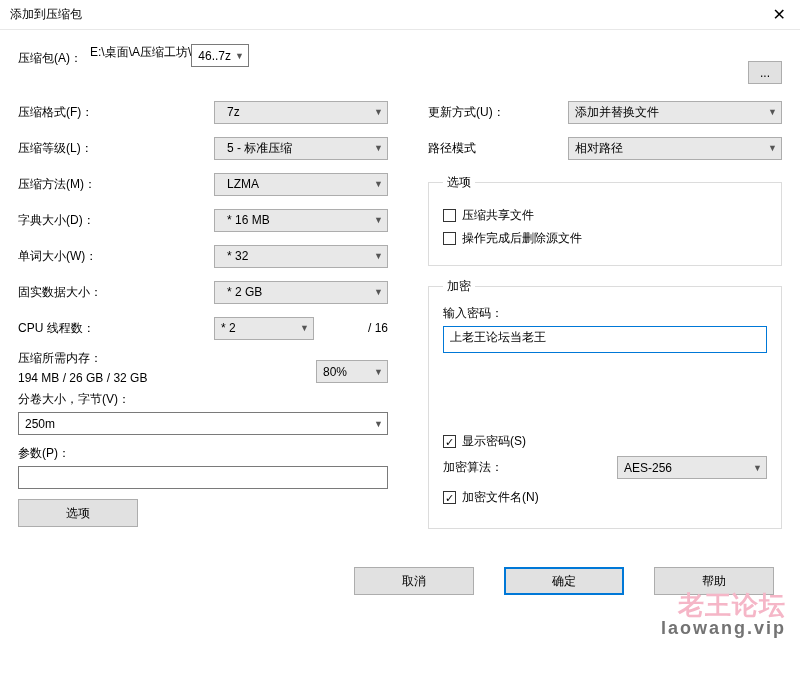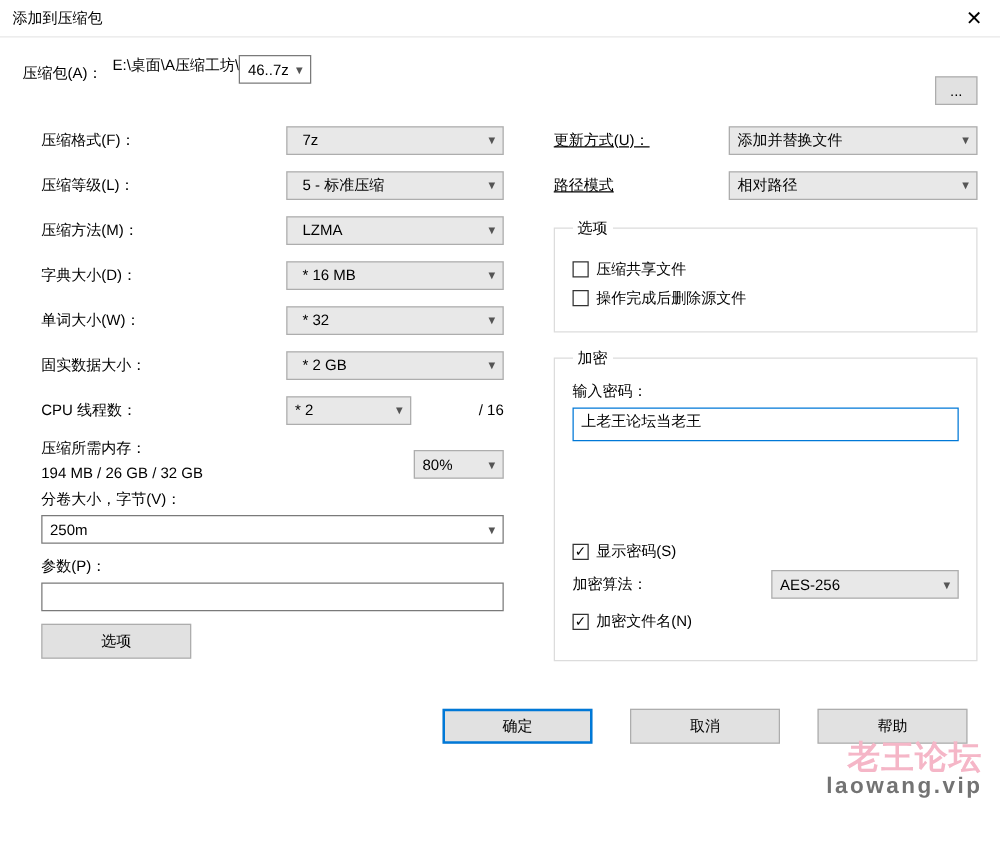--- a/index.html
+++ b/index.html
@@ -33,21 +33,21 @@
     background:#fff; border:1px solid #7a7a7a;
     height:23px; padding:0 4px 0 6px;
   }
   .combo.drop { background:#e8e8e8; border:1px solid #adadad;}
   .combo .arrow { font-size:9px; color:#555; margin-left:4px; }
   .browse-btn {
     width: 34px; height:23px; background:#e1e1e1; border:1px solid #adadad;
     display:flex; align-items:center; justify-content:center; margin-top:17px;
   }
   .cols { display:flex; gap:40px; margin-top:6px;}
-  .col-left { width: 370px; margin-left: 15px; }
+  .col-left { width: 370px; }
   .col-right { flex:1; }
 
   .frow { display:flex; align-items:center; height:36px; }
   .flabel { width: 196px; }
   .fcombo { flex:1;padding-left:12px; }
   .fcombo-sm { width:100px; }
 
   fieldset {
     border: 1px solid #dcdcdc;
     margin: 8px 0 12px 0;
@@ -74,21 +74,21 @@
     display:flex; justify-content:flex-end; gap:30px;
     margin-top:14px; padding-top:12px; padding-right:8px;
   }
   .btn {
     width:120px; height:28px; background:#e1e1e1; border:1px solid #adadad;
     display:flex; align-items:center; justify-content:center;
   }
   .btn.primary { border:2px solid #0078d7; }
 
   .right-side-row { display:flex; align-items:center; height:36px; }
-  .r-label { width:140px;text-decoration:underline; }
+  .r-label { width:140px; }
   .r-combo { flex:1; }
 
   .enc-row { display:flex; align-items:center; margin-top:6px;}
   .enc-label{ flex:1;}
   .enc-combo{ width:150px;}
 
   .watermark {
     position:absolute; right:14px; bottom:34px;
     color:#f5b6c7; font-size:26px; font-weight:bold; letter-spacing:1px;
     text-align:right; line-height:1.1; pointer-events:none;
@@ -264,25 +264,25 @@
         <div class="cb-row" style="margin-top:10px;">
           <div class="cb checked"></div>
           <span>加密文件名(N)</span>
         </div>
       </fieldset>
 
     </div>
   </div>
 
   <div class="footer">
+    <div class="btn">
+        <span>取消</span>
+      </div>
     <div class="btn primary">
         <span>确定</span>
-      </div>
-    <div class="btn">
-        <span>取消</span>
       </div>
     <div class="btn">
         <span>帮助</span>
       </div>
   </div>
 
 </div>
 
 <div class="watermark">
   <div>老王论坛</div>

